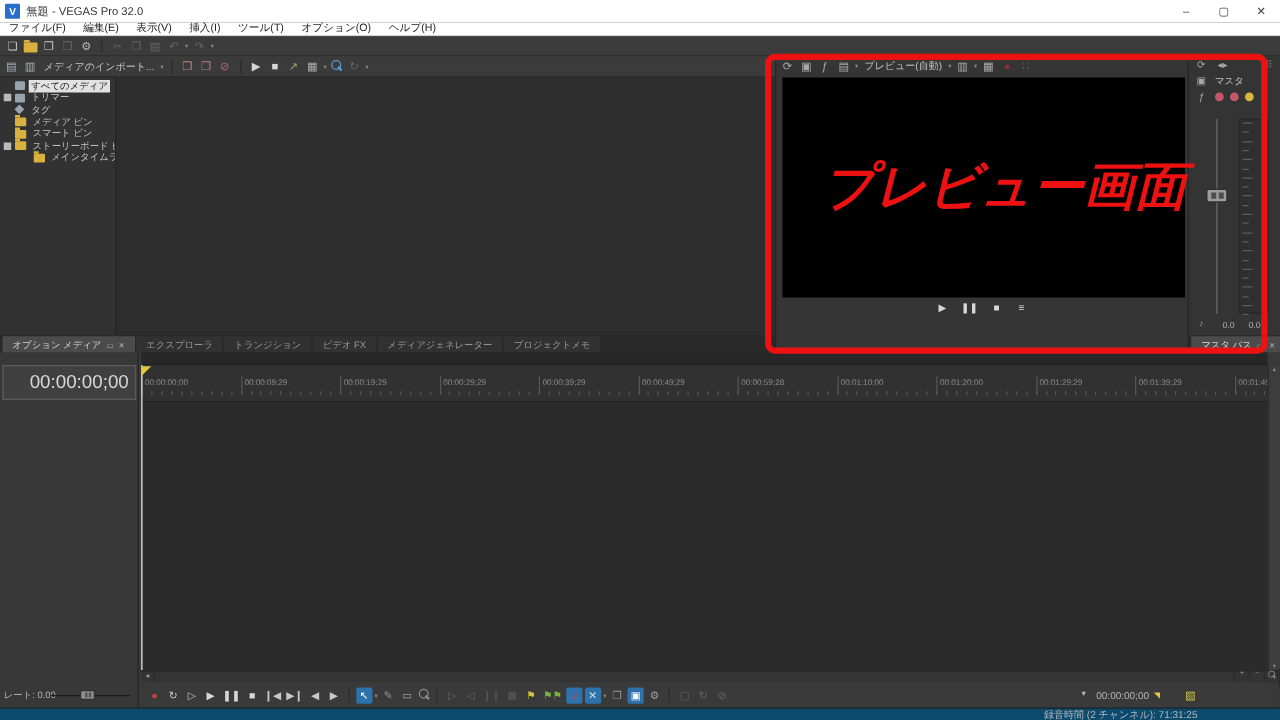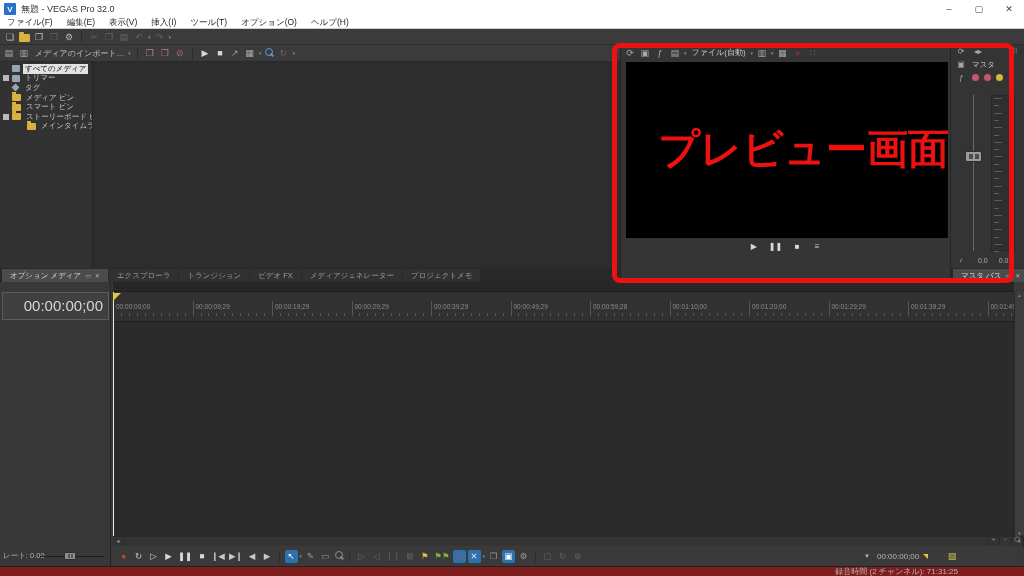--- a/index.html
+++ b/index.html
@@ -109,21 +109,21 @@
 .rate-lab{font-size:7.5px;color:#b0b0b0;padding-left:3px;white-space:nowrap}
 .rate-track{position:absolute;left:40px;right:6px;top:10px;height:1px;background:#1d1d1d}
 .rate-handle{position:absolute;left:64px;top:6px;width:12px;height:8px;background:#8f8f8f;border:1px solid #2e2e2e;border-radius:1px;
              display:flex;align-items:center;justify-content:center;gap:1px}
 .rate-handle i{width:2px;height:4px;background:#555;display:block}
 .transport-row{position:absolute;left:113px;top:546px;width:901px;height:20px;background:#3a3a3a;display:flex;align-items:center;gap:2px;padding-left:4px}
 .transport-row .icon{font-size:8.5px;min-width:13px;height:13px}
 .t-right{position:absolute;left:748px;top:0;height:20px;display:flex;align-items:center;gap:4px}
 .t-tc{font-size:8px;color:#b5b5b5}
 .t-tri{width:0;height:0;border-top:5px solid #e2c83c;border-left:5px solid transparent}
-.statusbar{position:absolute;left:0;top:566px;width:1024px;height:10px;background:#7f1d1d;border-top:1px solid #212121}
+.statusbar{position:absolute;left:0;top:566px;width:1024px;height:10px;background:#0c4a6e;border-top:1px solid #212121}
 .status-text{position:absolute;right:66px;top:0px;font-size:8px;color:#b8b8b8;line-height:10px}
 
 
 .red-box{position:absolute;left:612px;top:43px;width:402px;height:240px;border:5px solid #ee1111;border-radius:8px;z-index:40;pointer-events:none}
 </style>
 </head>
 <body>
 
 <div id="app">
 
@@ -248,30 +248,30 @@
       </div>
   </div>
 
   <div class="preview-dock">
     <div class="pv-toolbar" id="pvToolbar">
         <span class="icon" style="color: rgb(168, 168, 168);">⟳</span>
         <span class="icon" style="color: rgb(168, 168, 168);">▣</span>
         <span class="icon" style="color: rgb(168, 168, 168);">ƒ</span>
         <span class="icon" style="color: rgb(168, 168, 168);">▤</span>
         <span class="caret">▾</span>
-        <span class="tbtn">ファイル(自動)</span>
+        <span class="tbtn">プレビュー(自動)</span>
         <span class="caret">▾</span>
         <span class="icon" style="color: rgb(168, 168, 168);">▥</span>
         <span class="caret">▾</span>
         <span class="icon" style="color: rgb(168, 168, 168);">▦</span>
         <span class="icon" style="color: rgb(138, 47, 47);">●</span>
         <span class="icon" style="color: rgb(102, 102, 102);">∷</span>
       </div>
     <div class="pv-screen"></div>
-    <div class="annotation" style="color: rgb(238, 17, 17);">プレビュー画面</div>
+    <div class="annotation" style="color: rgb(238, 17, 17); font-style: italic;">プレビュー画面</div>
     <div class="pv-transport" id="pvTransport">
         <span class="icon">▶</span>
         <span class="icon">❚❚</span>
         <span class="icon">■</span>
         <span class="icon">≡</span>
       </div>
   </div>
 
   <div class="master-dock">
     <div class="mb-row">

